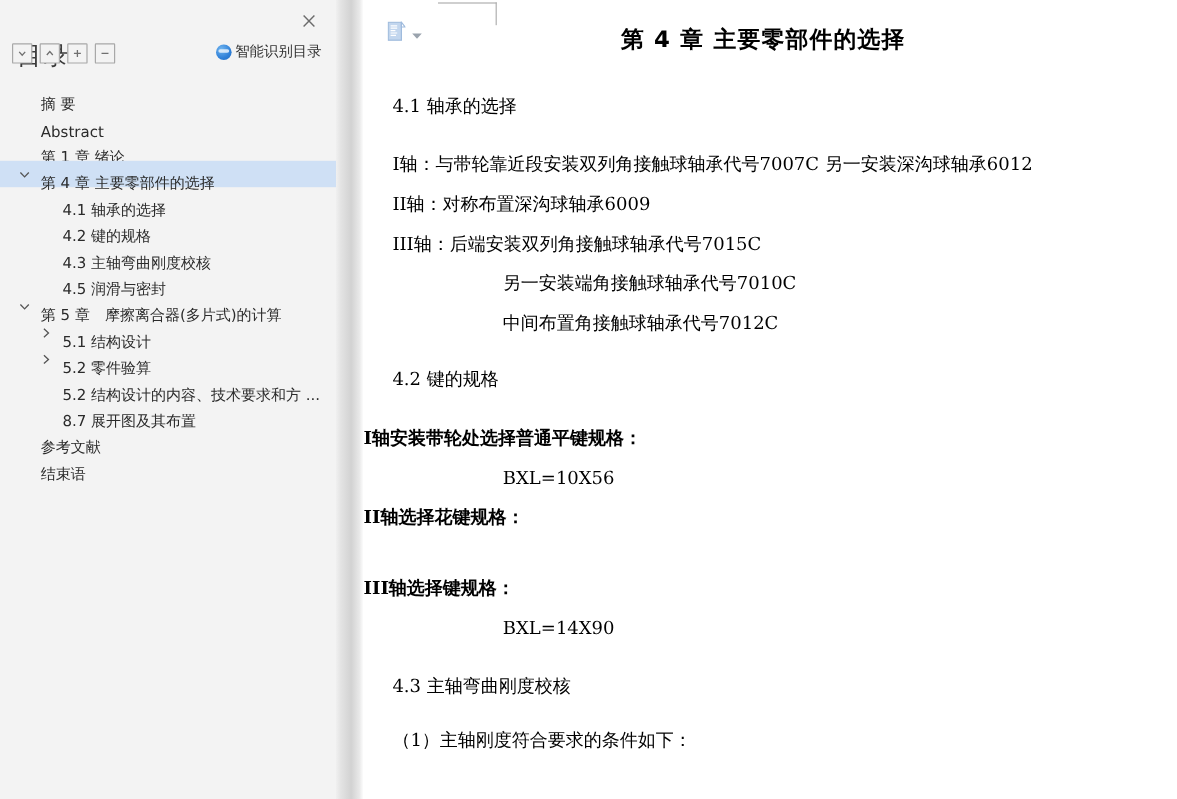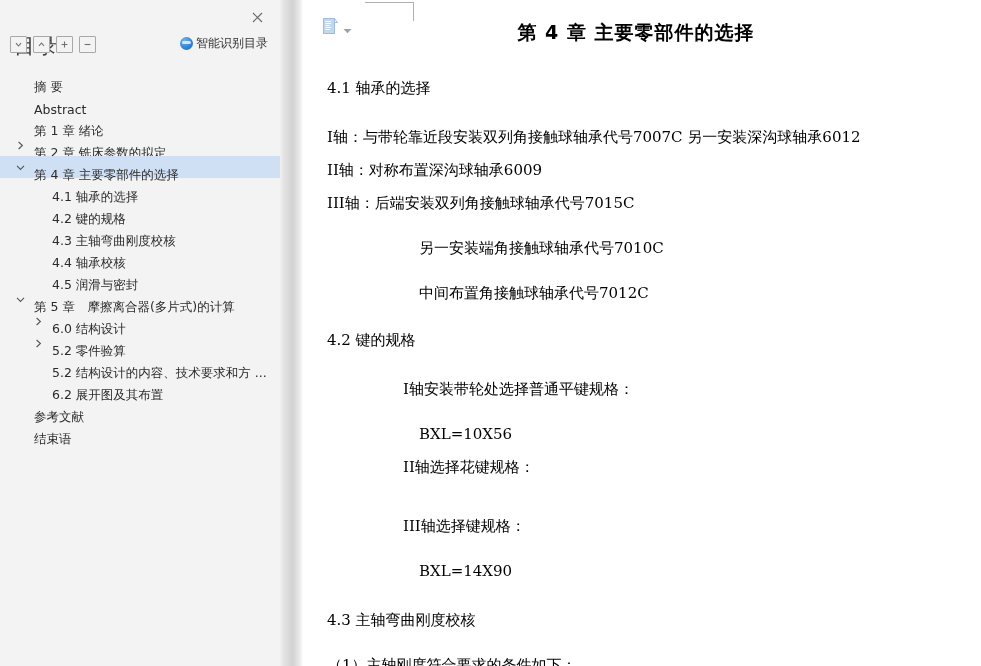--- a/index.html
+++ b/index.html
@@ -143,22 +143,22 @@
     font-family:"DejaVu Sans","Liberation Sans",sans-serif;
   }
   .p{
     color:#000000;
     font-size:15px;
     line-height:33px;
     font-family:"DejaVu Serif","Liberation Serif",serif;
     white-space:nowrap;
   }
   .lvl1{margin-left:24px;}
-  .lvl2{margin-left:100px;}
-  .lvl3{margin-left:116px;margin-top:12px;}
+  .lvl2{font-weight:bold;}
+  .lvl3{margin-left:116px;}
 </style>
 </head>
 <body>
 
 <div class="app">
 
   <aside class="toc-panel">
 
     <div class="toc-header">
       <div class="toc-title">目录</div>
@@ -209,81 +209,70 @@
 
     <div class="toc-list" id="toc-list">
         <div class="toc-item d0">
           <span class="toc-text">摘 要</span>
         </div>
         <div class="toc-item d0">
           <span class="toc-text">Abstract</span>
         </div>
         <div class="toc-item d0">
           <span class="toc-text">第 1 章 绪论</span>
-        </div>
-        <div class="toc-item d0">
-          <span class="chev">
-            <svg width="11" height="11" viewBox="0 0 11 11">
-              <path d="M3.6 2 L7.4 5.5 L3.6 9" stroke="#555" stroke-width="1.1" fill="none"></path>
-            </svg>
-          </span>
-          <span class="toc-text">第 2 章 铣床参数的拟定</span>
         </div>
         <div class="toc-item d0 sel">
           <span class="chev">
             <svg width="11" height="11" viewBox="0 0 11 11">
               <path d="M2 3.8 L5.5 7.4 L9 3.8" stroke="#555" stroke-width="1.1" fill="none"></path>
             </svg>
           </span>
           <span class="toc-text">第 4 章 主要零部件的选择</span>
         </div>
         <div class="toc-item d1">
           <span class="toc-text">4.1 轴承的选择</span>
         </div>
         <div class="toc-item d1">
           <span class="toc-text">4.2 键的规格</span>
         </div>
         <div class="toc-item d1">
           <span class="toc-text">4.3 主轴弯曲刚度校核</span>
         </div>
         <div class="toc-item d1">
-          <span class="toc-text">4.4 轴承校核</span>
-        </div>
-        <div class="toc-item d1">
           <span class="toc-text">4.5 润滑与密封</span>
         </div>
         <div class="toc-item d0">
           <span class="chev">
             <svg width="11" height="11" viewBox="0 0 11 11">
               <path d="M2 3.8 L5.5 7.4 L9 3.8" stroke="#555" stroke-width="1.1" fill="none"></path>
             </svg>
           </span>
           <span class="toc-text">第 5 章　摩擦离合器(多片式)的计算</span>
         </div>
         <div class="toc-item d1">
           <span class="chev">
             <svg width="11" height="11" viewBox="0 0 11 11">
               <path d="M3.6 2 L7.4 5.5 L3.6 9" stroke="#555" stroke-width="1.1" fill="none"></path>
             </svg>
           </span>
-          <span class="toc-text">6.0 结构设计</span>
+          <span class="toc-text">5.1 结构设计</span>
         </div>
         <div class="toc-item d1">
           <span class="chev">
             <svg width="11" height="11" viewBox="0 0 11 11">
               <path d="M3.6 2 L7.4 5.5 L3.6 9" stroke="#555" stroke-width="1.1" fill="none"></path>
             </svg>
           </span>
           <span class="toc-text">5.2 零件验算</span>
         </div>
         <div class="toc-item d1">
           <span class="toc-text">5.2 结构设计的内容、技术要求和方 ...</span>
         </div>
         <div class="toc-item d1">
-          <span class="toc-text">6.2 展开图及其布置</span>
+          <span class="toc-text">8.7 展开图及其布置</span>
         </div>
         <div class="toc-item d0">
           <span class="toc-text">参考文献</span>
         </div>
         <div class="toc-item d0">
           <span class="toc-text">结束语</span>
         </div>
       </div>
   </aside>
 

